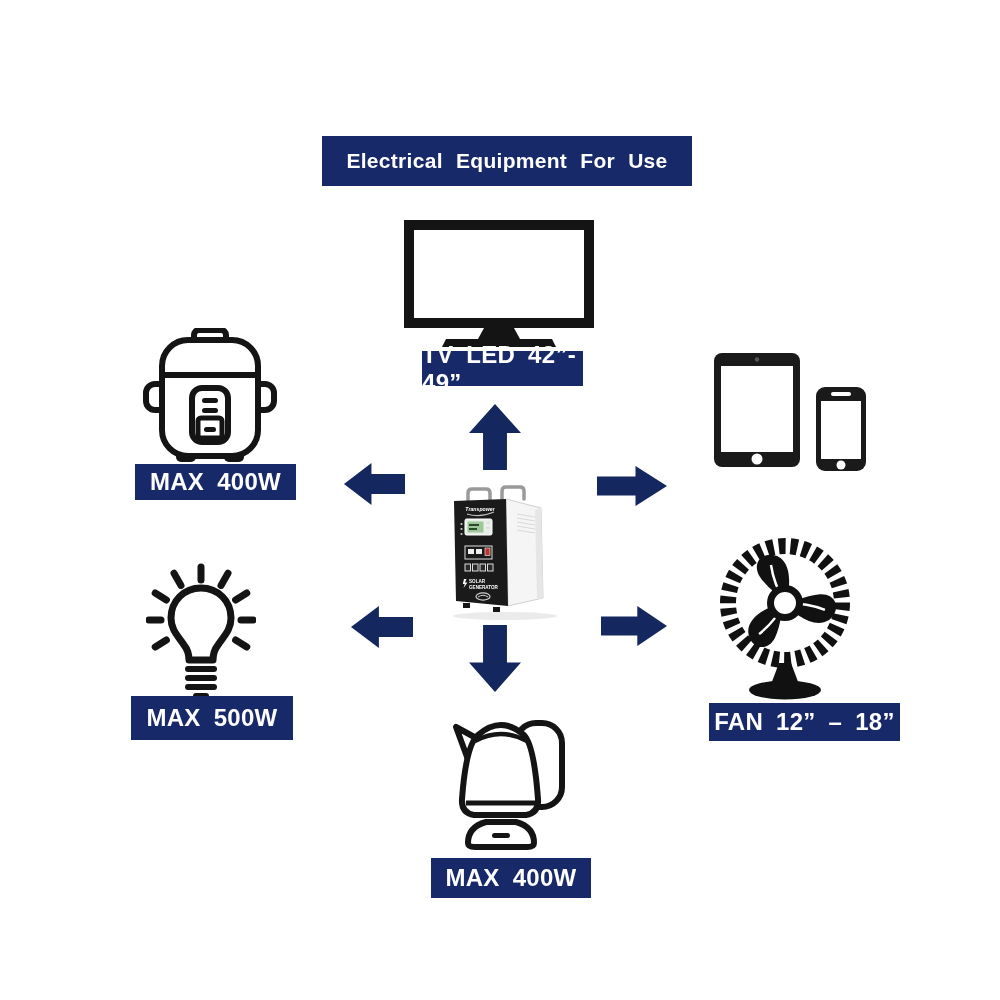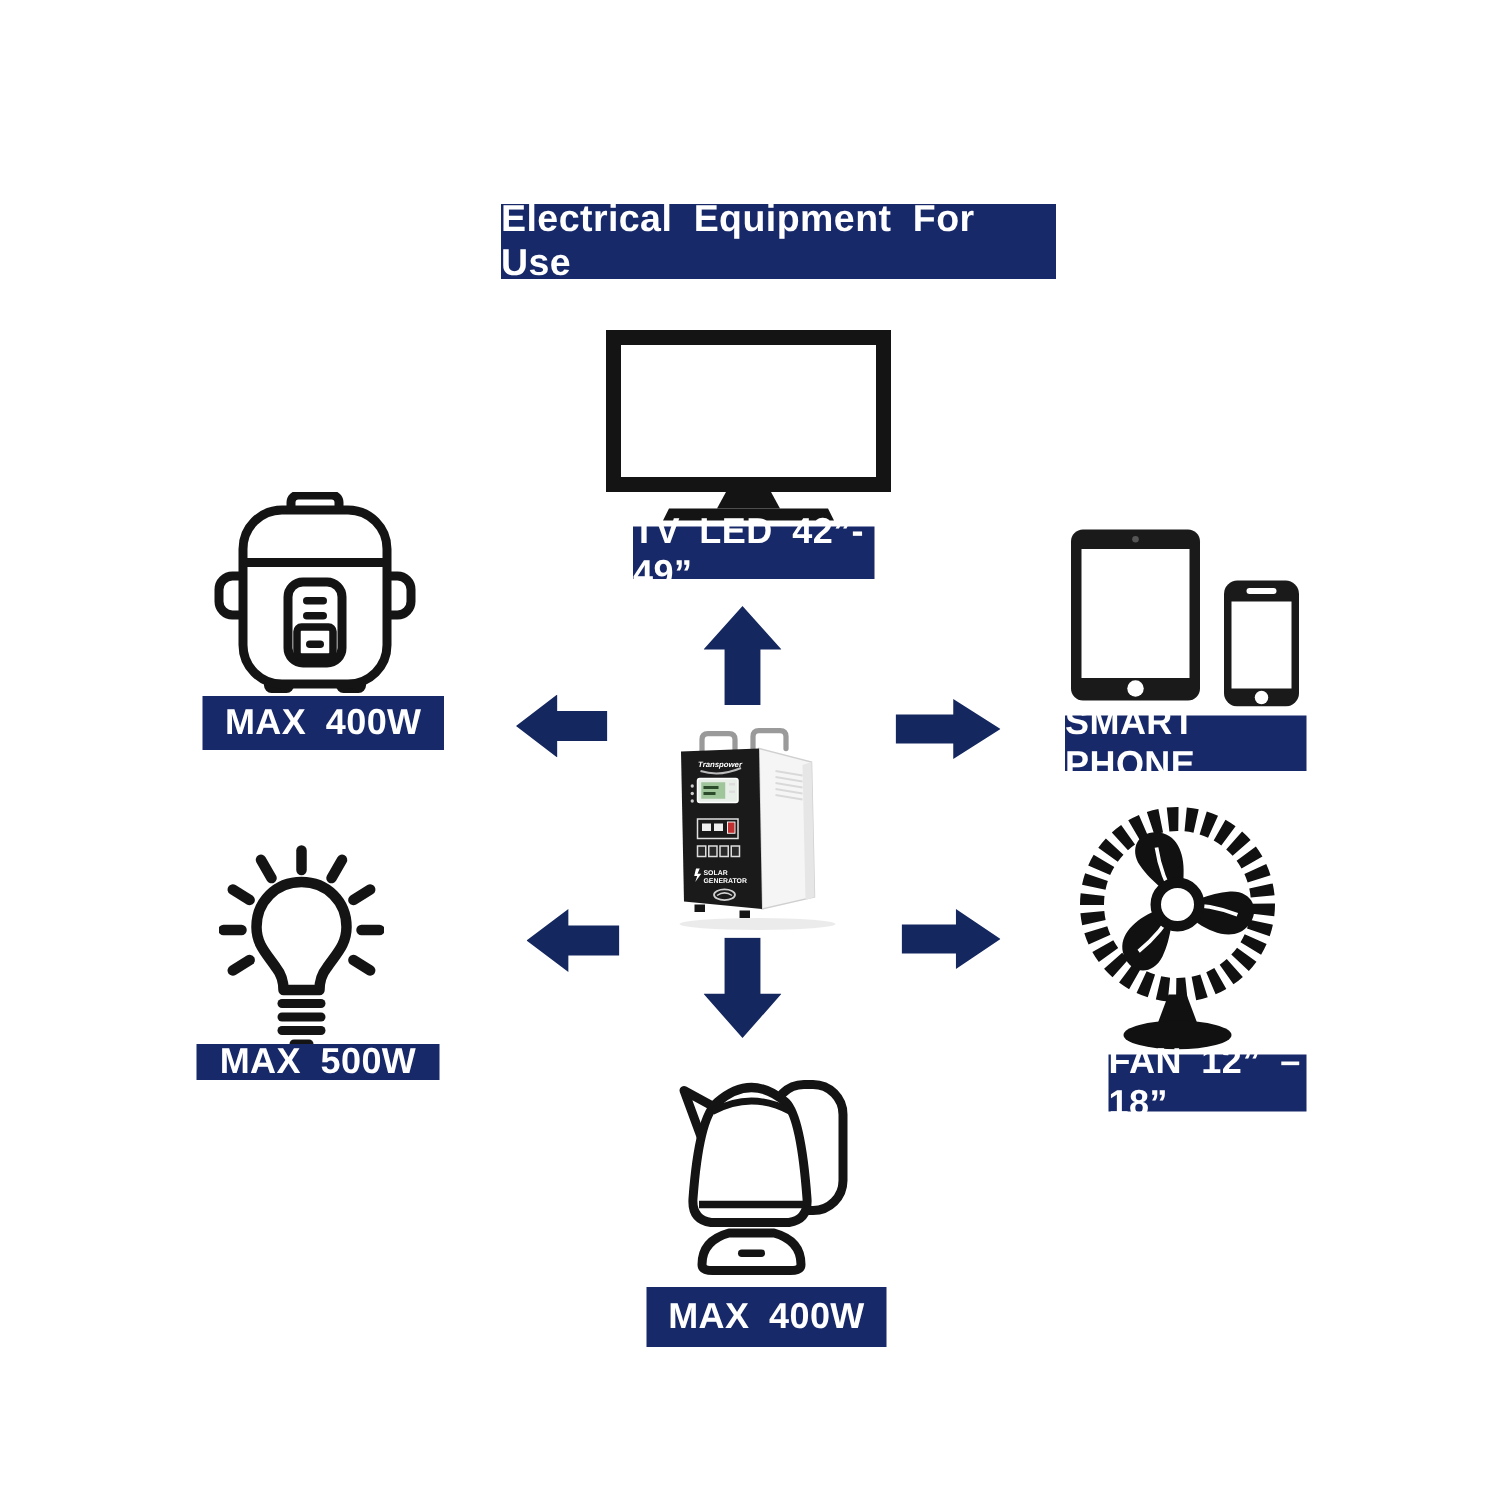--- a/index.html
+++ b/index.html
@@ -13,30 +13,30 @@
     font-family:"Liberation Sans", sans-serif;
   }
   .abs{position:absolute;}
   .banner{
     position:absolute;background:var(--navy);color:#fff;
     display:flex;align-items:center;justify-content:center;
     font-weight:bold;
   }
   .title{
     left:322px;top:136px;width:370px;height:50px;
-    font-size:25px;word-spacing:7px;letter-spacing:.3px;margin-left:12px;
+    font-size:21px;word-spacing:7px;letter-spacing:.3px;
   }
   .item-label{
     font-size:24px;word-spacing:6px;letter-spacing:.3px;
   }
   .lbl-tv{left:422px;top:351px;width:161px;height:35px;}
   .lbl-cooker{left:135px;top:464px;width:161px;height:36px;}
   .lbl-phone{left:710px;top:477px;width:161px;height:37px;}
-  .lbl-bulb{left:131px;top:696px;width:162px;height:24px;}
-  .lbl-fan{left:739px;top:703px;width:132px;height:38px;}
+  .lbl-bulb{left:131px;top:696px;width:162px;height:44px;}
+  .lbl-fan{left:709px;top:703px;width:191px;height:38px;}
   .lbl-kettle{left:431px;top:858px;width:160px;height:40px;}
 
   .arrow{position:absolute;background:var(--arrow);}
   .arrow-up{clip-path:polygon(27% 100%,27% 44%,0 44%,50% 0,100% 44%,73% 44%,73% 100%);}
   .arrow-down{clip-path:polygon(27% 0,27% 56%,0 56%,50% 100%,100% 56%,73% 56%,73% 0);}
   .arrow-left{clip-path:polygon(100% 26%,45% 26%,45% 0,0 50%,45% 100%,45% 74%,100% 74%);}
   .arrow-right{clip-path:polygon(0 26%,55% 26%,55% 0,100% 50%,55% 100%,55% 74%,0 74%);}
   .a-up{left:469px;top:404px;width:52px;height:66px;}
   .a-down{left:469px;top:625px;width:52px;height:67px;}
   .a-left-upper{left:344px;top:463px;width:61px;height:42px;}
@@ -86,21 +86,20 @@
       <rect x="4" y="4" width="86" height="114" rx="8" fill="#1a1a1a"></rect>
       <rect x="11" y="17" width="72" height="86" fill="#ffffff"></rect>
       <circle cx="47" cy="10.5" r="2.2" fill="#555555"></circle>
       <circle cx="47" cy="110" r="5.5" fill="#ffffff"></circle>
       <rect x="106" y="38" width="50" height="84" rx="9" fill="#1a1a1a"></rect>
       <rect x="111" y="52" width="40" height="58" fill="#ffffff"></rect>
       <rect x="121" y="43" width="20" height="4" rx="2" fill="#ffffff"></rect>
       <circle cx="131" cy="116" r="4.5" fill="#ffffff"></circle>
     </svg>
   </div>
-  <div class="banner item-label lbl-phone">SMART PHONE</div>
 
   <div class="abs" style="left:146px;top:562px;width:110px;height:140px;">
     <svg width="110" height="140" viewBox="0 0 110 140">
       <g stroke="#141414" stroke-width="7" stroke-linecap="round">
         <line x1="55" y1="18" x2="55" y2="5"></line>
         <line x1="75" y1="23.4" x2="82" y2="11.2"></line>
         <line x1="89.6" y1="38" x2="100.8" y2="31"></line>
         <line x1="95" y1="58" x2="107" y2="58"></line>
         <line x1="89.6" y1="78" x2="100.8" y2="85"></line>
         <line x1="35" y1="23.4" x2="28" y2="11.2"></line>

